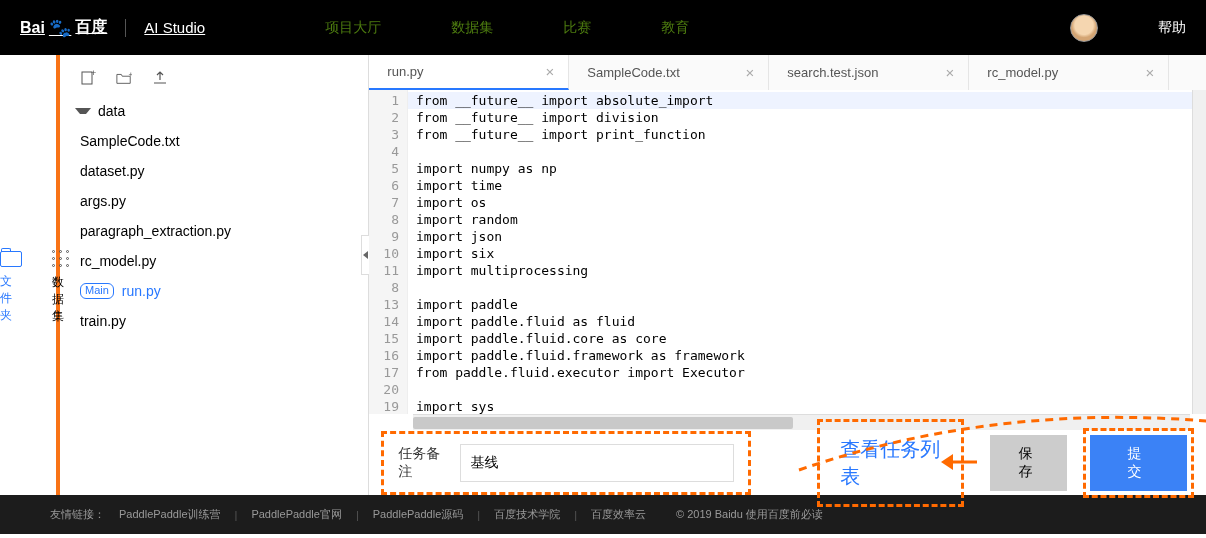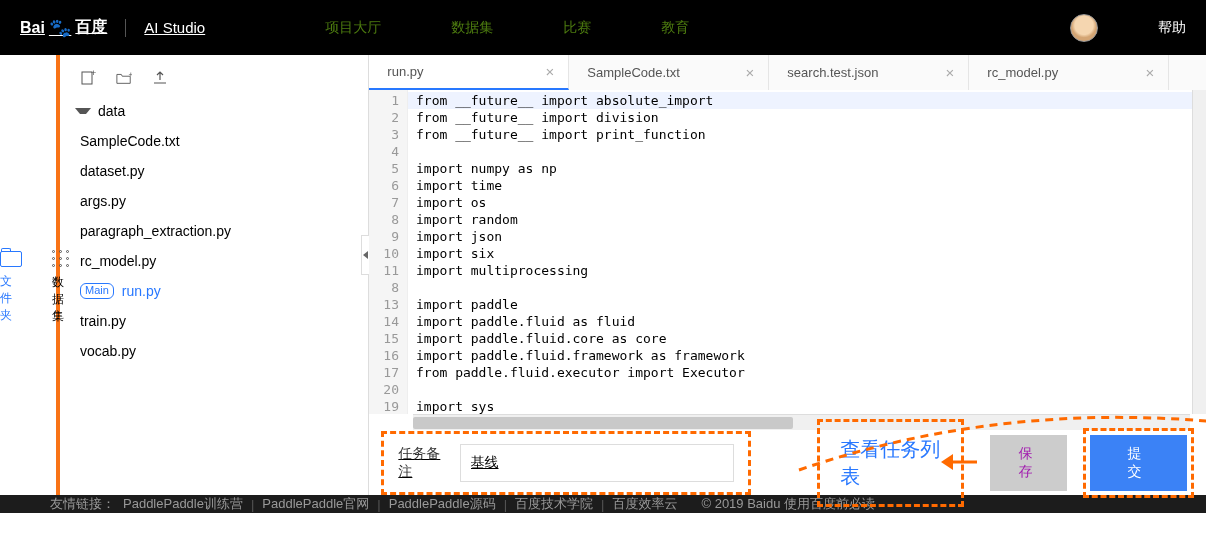--- a/index.html
+++ b/index.html
@@ -37,29 +37,29 @@
 .code-area { flex: 1; overflow: hidden; background: #fff; font-family: Consolas, monospace; font-size: 13px; display: flex; position: relative; }
 .gutter { background: #f5f5f5; color: #999; text-align: right; padding: 2px 8px 2px 14px; line-height: 17px; border-right: 1px solid #eee; }
 .code { padding: 2px 8px; line-height: 17px; white-space: pre; }
 .kw { color: #000000; }
 .sel-line { background: #eef3ff; display: block; width: 790px; margin-left: -8px; padding-left: 8px; }
 .collapse-handle { position: absolute; left: -8px; top: 180px; width: 8px; height: 40px; background: #fff; border: 1px solid #ddd; border-right: none; display: flex; align-items: center; justify-content: center; cursor: pointer; }
 .collapse-handle::after { content: ""; border-top: 4px solid transparent; border-bottom: 4px solid transparent; border-right: 5px solid #666; }
 .hscroll { height: 16px; background: #f0f0f0; border-top: 1px solid #ddd; position: relative; margin: 0 16px 0 44px;}
 .hscroll-thumb { position: absolute; left: 0; top: 2px; height: 12px; width: 380px; background: #c9c9c9; border-radius: 2px; }
 .bottom-bar { height: 65px; display: flex; align-items: center; padding: 0 12px; gap: 16px; position: relative; }
-.remark-box { display: flex; align-items: center; gap: 12px; border: 3px dashed #ff6a00; padding: 10px 14px; text-decoration: underline; }
+.remark-box { display: flex; align-items: center; gap: 12px; border: 3px dashed #ff6a00; padding: 10px 14px; }
 .remark-label { font-size: 14px; color: #333; }
 .remark-input { width: 310px; height: 38px; border: 1px solid #ddd; padding: 0 10px; font-size: 14px; }
 .task-link-box { border: 3px dashed #ff6a00; padding: 14px 20px; color: #2878ff; font-size: 20px; cursor: pointer; margin-left: 50px; }
-.btn-save { background: #ccc; color: #a21caf; padding: 10px 18px; border: none; font-size: 14px; margin-left: 10px; letter-spacing: 6px; }
+.btn-save { background: #ccc; color: #000000; padding: 10px 18px; border: none; font-size: 14px; margin-left: 10px; letter-spacing: 6px; }
 .btn-submit-box { border: 3px dashed #ff6a00; padding: 4px; }
 .btn-submit { background: #3b82f6; color: #fff; padding: 10px 30px; border: none; font-size: 14px; letter-spacing: 8px; cursor: pointer; }
 .arrow-svg { position: absolute; pointer-events: none; }
-.footer { background: #1c1c1c; color: #999; font-size: 13px; padding: 0 50px; display: flex; gap: 8px; align-items: center; }
+.footer { background: #1c1c1c; color: #999; font-size: 11px; padding: 12px 50px; display: flex; gap: 14px; align-items: center; }
 .footer a { color: #999; }
 .footer-sep { color: #555; }
 .vscroll { width:14px; background:#f0f0f0; border-left:1px solid #ddd; position:absolute; right:0; top:0; bottom:0;}
 </style>
 </head>
 <body>
 
 <div class="header">
   <div class="logo-area">
     <span class="baidu-logo">
@@ -130,21 +130,20 @@
     <div class="tree-item tree-file">SampleCode.txt</div>
     <div class="tree-item tree-file">dataset.py</div>
     <div class="tree-item tree-file">args.py</div>
     <div class="tree-item tree-file">paragraph_extraction.py</div>
     <div class="tree-item tree-file">rc_model.py</div>
     <div class="tree-item tree-file active">
       <span class="main-badge">Main</span>
       <span>run.py</span>
     </div>
     <div class="tree-item tree-file">train.py</div>
-    <div class="tree-item tree-file">vocab.py</div>
   </div>
 
   <div class="editor-wrap">
     <div class="collapse-handle"></div>
     <div class="tabs" id="tabs">
         <div class="tab active">
           <span>run.py</span>
           <span class="tab-close">×</span>
         </div>
         <div class="tab">

